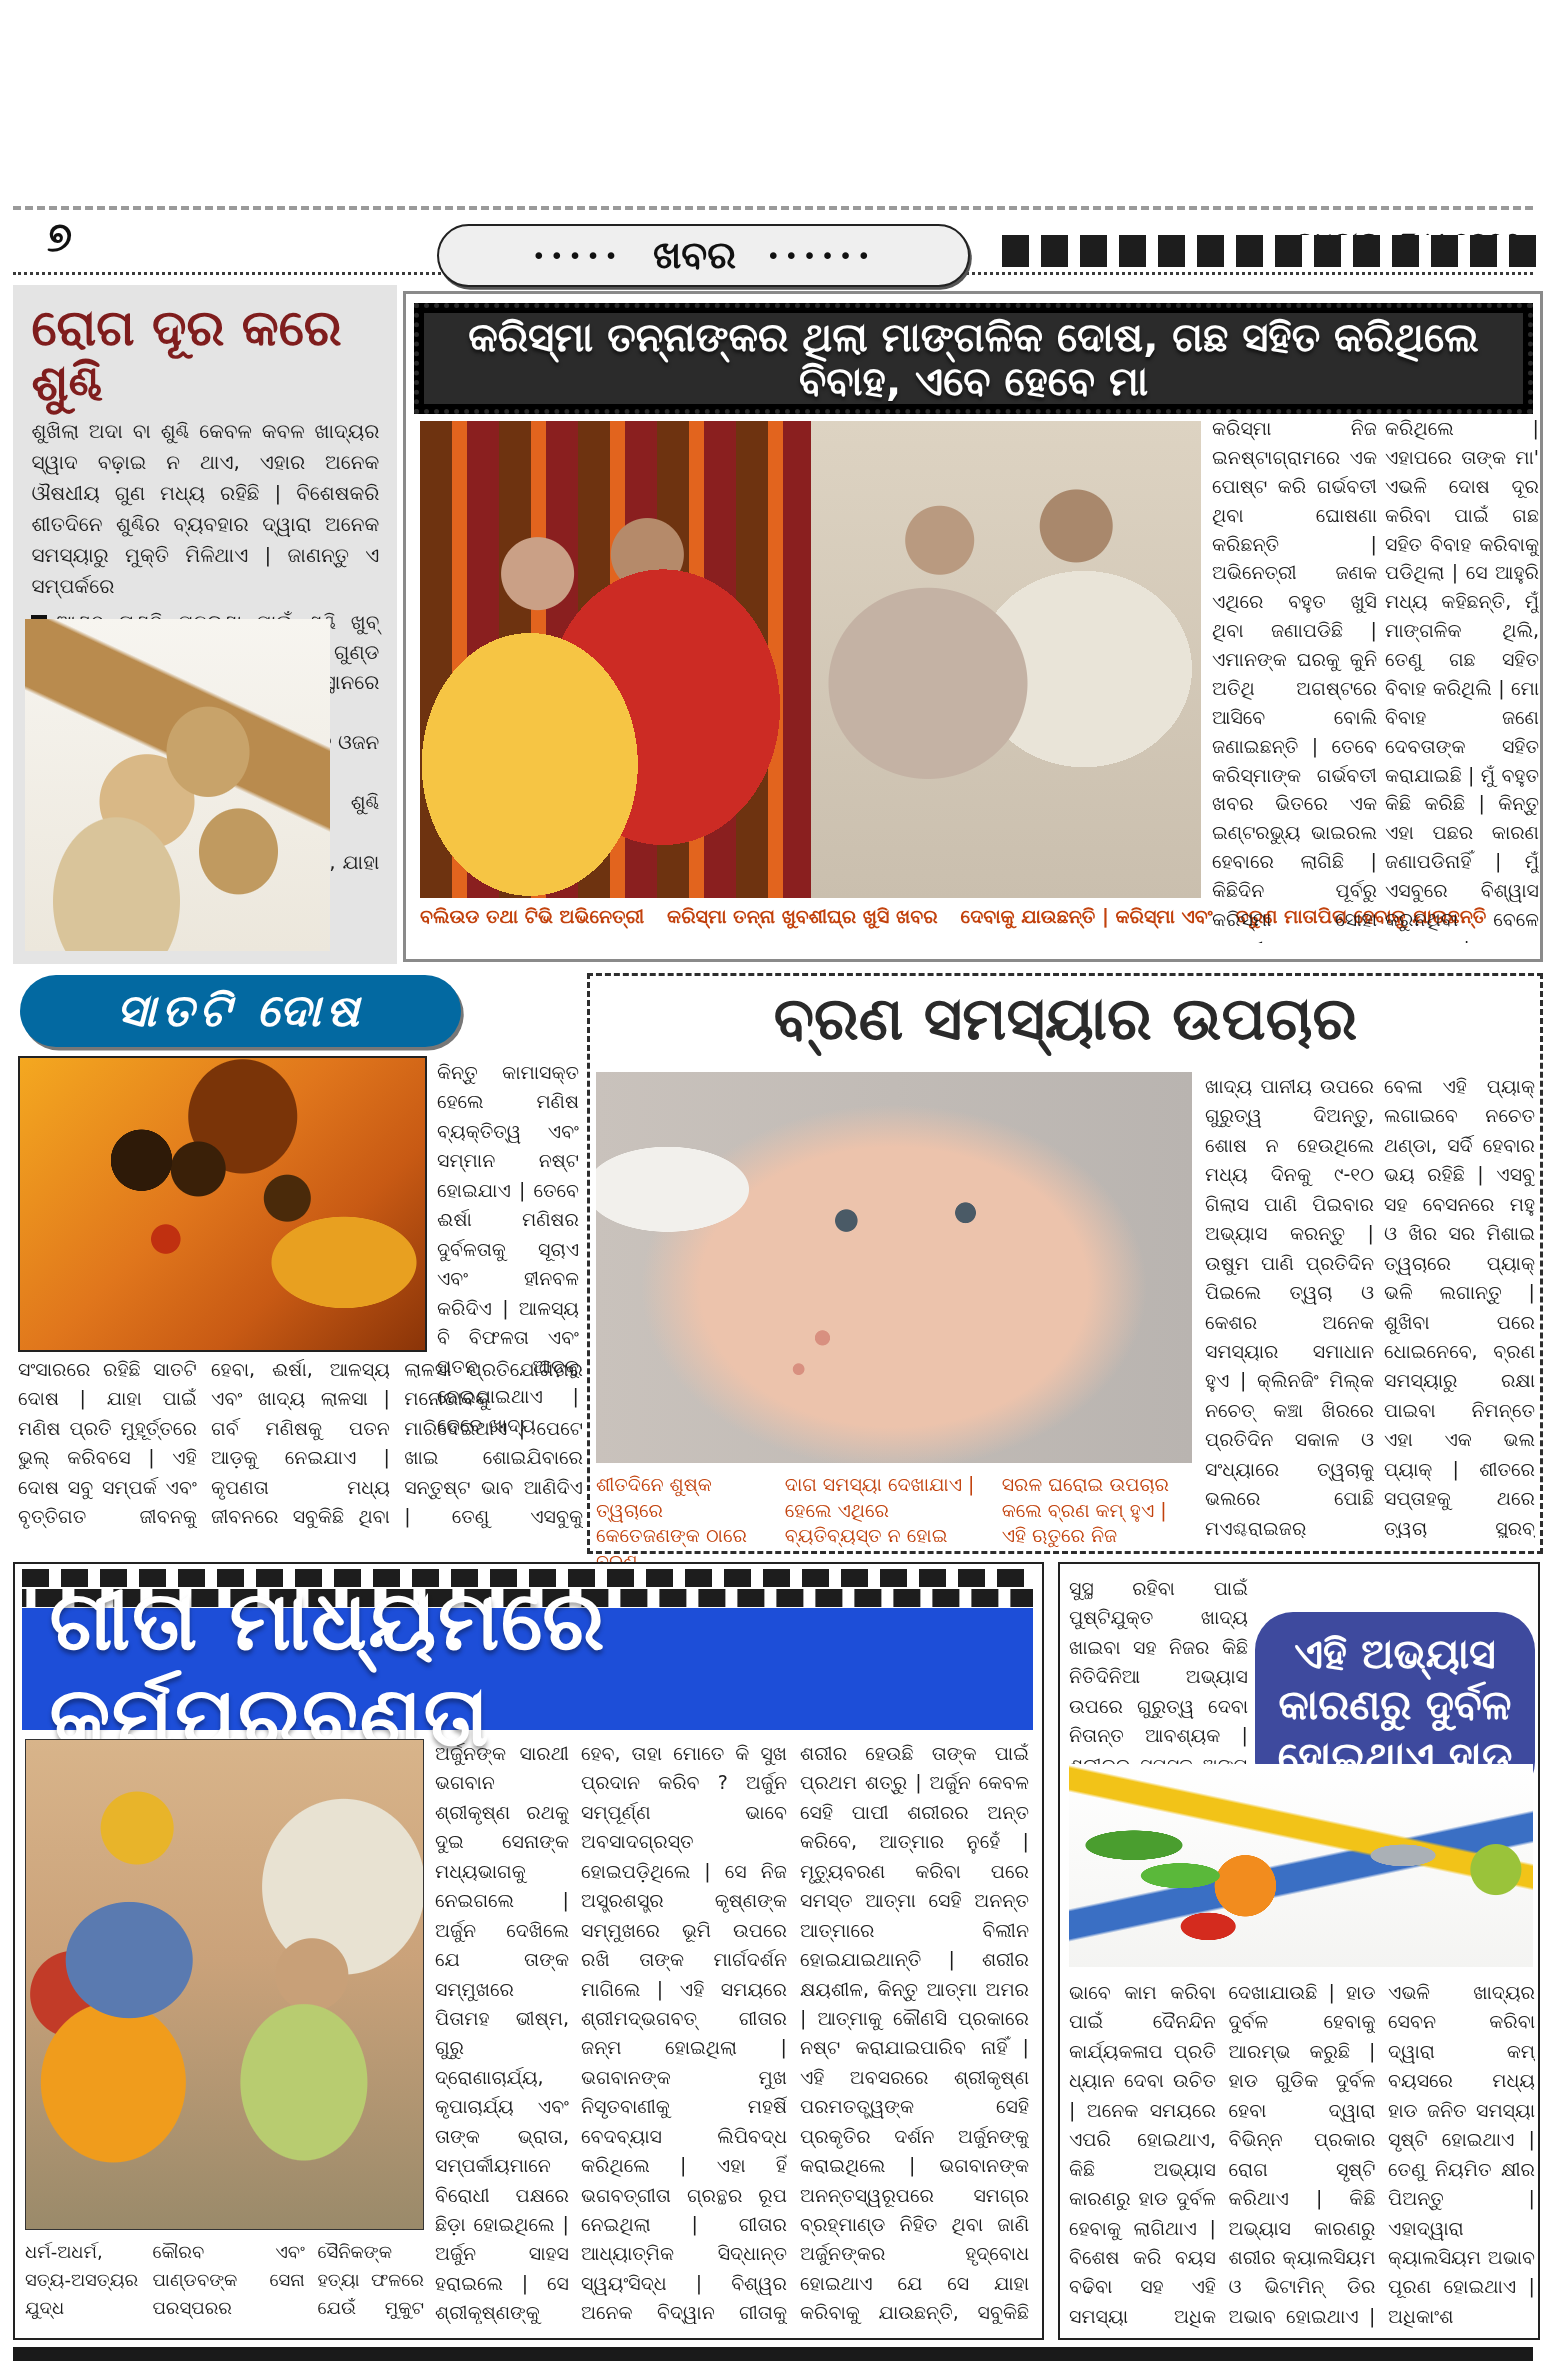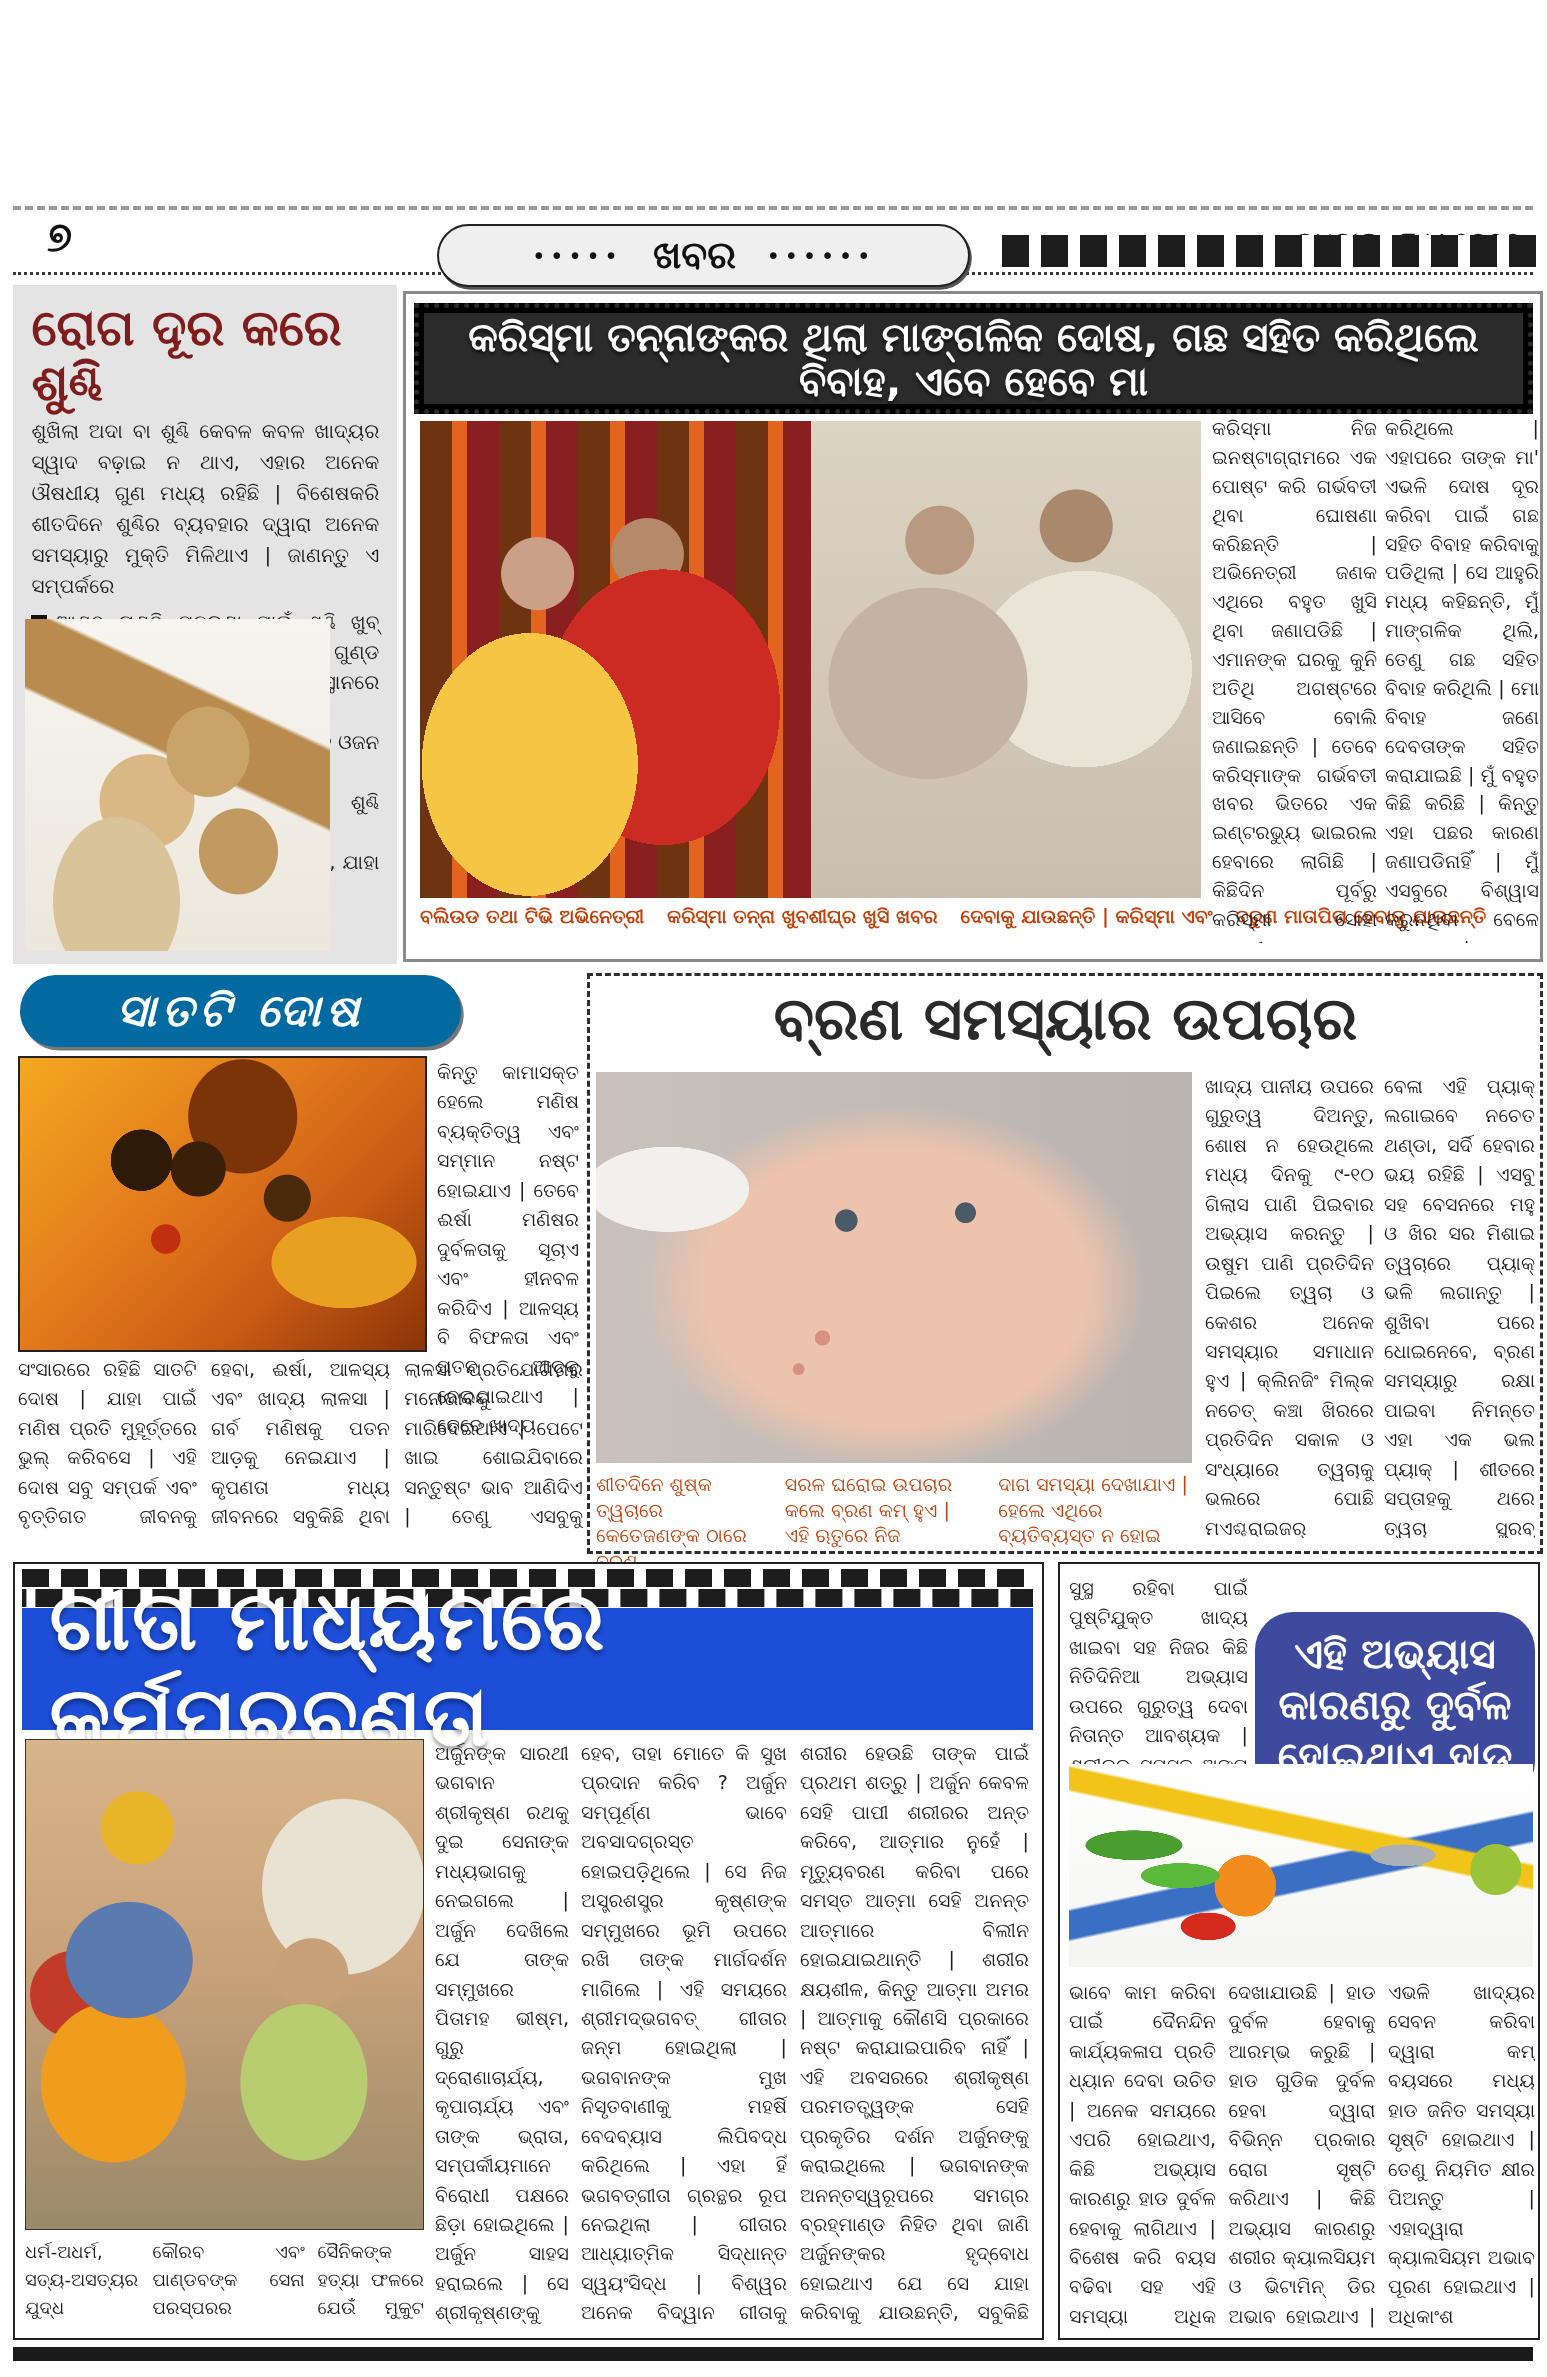--- a/index.html
+++ b/index.html
@@ -231,22 +231,22 @@
     <div class="body-text">ସଂସାରରେ ରହିଛି ସାତଟି ଦୋଷ | ଯାହା ପାଇଁ ମଣିଷ ପ୍ରତି ମୁହୂର୍ତ୍ତରେ ଭୁଲ୍ କରିବସେ | ଏହି ଦୋଷ ସବୁ ସମ୍ପର୍କ ଏବଂ ବୃତ୍ତିଗତ ଜୀବନକୁ ବିପନ୍ନ କରିଦେଇଥାନ୍ତି | ସେହି ଦୋଷଗୁଡ଼ିକ ହେଲା: ଗର୍ବ, କୃପଣତା, କ୍ରୋଧ, କାମାସକ୍ତ</div>
     <div class="body-text">ହେବା, ଈର୍ଷା, ଆଳସ୍ୟ ଏବଂ ଖାଦ୍ୟ ଲାଳସା | ଗର୍ବ ମଣିଷକୁ ପତନ ଆଡ଼କୁ ନେଇଯାଏ | କୃପଣତା ମଧ୍ୟ ଜୀବନରେ ସବୁକିଛି ଥିବା ସତ୍ତ୍ୱେ ଅସୁଖୀ କରିଦେଇଥାଏ | ସେହିପରି କ୍ରୋଧ ସମୟ ଏବଂ ସାମର୍ଥ୍ୟର ଅପଚୟ କରାଇଥାଏ |</div>
     <div class="body-text">ଲାଳସା ପ୍ରତିଯୋଗିତାର ମନୋଭାବକୁ ମାରିଦେଇଥାଏ | ପେଟେ ଖାଇ ଶୋଇଯିବାରେ ସନ୍ତୁଷ୍ଟ ଭାବ ଆଣିଦିଏ | ତେଣୁ ଏସବୁକୁ ଅନୁଶୀଳନ କରନ୍ତୁ ଓ ସକଳ କ୍ଷେତ୍ରରେ ସଫଳତା ପ୍ରାପ୍ତ ହୁଅନ୍ତୁ | ଏହି ସାତ ଦୋଷରୁ ନିଜକୁ ମୁକ୍ତ ରଖନ୍ତୁ |</div>
   </div>
 
   <div class="abs acne-box"></div>
   <div class="abs acne-headline">ବ୍ରଣ ସମସ୍ୟାର ଉପଚାର</div>
   <div class="abs acne-photo"></div>
   <div class="abs acne-captions">
     <span class="caption">ଶୀତଦିନେ ଶୁଷ୍କ ତ୍ୱଚାରେ କେତେଜଣଙ୍କ ଠାରେ ବ୍ରଣ,</span>
+    <span class="caption">ଦାଗ ସମସ୍ୟା ଦେଖାଯାଏ | ହେଲେ ଏଥିରେ ବ୍ୟତିବ୍ୟସ୍ତ ନ ହୋଇ</span>
     <span class="caption">ସରଳ ଘରୋଇ ଉପଚାର କଲେ ବ୍ରଣ କମ୍ ହୁଏ | ଏହି ଋତୁରେ ନିଜ</span>
-    <span class="caption">ଦାଗ ସମସ୍ୟା ଦେଖାଯାଏ | ହେଲେ ଏଥିରେ ବ୍ୟତିବ୍ୟସ୍ତ ନ ହୋଇ</span>
   </div>
   <div class="abs acne-col acne-col1">
     <div class="body-text" style="height:100%">ଖାଦ୍ୟ ପାନୀୟ ଉପରେ ଗୁରୁତ୍ୱ ଦିଅନ୍ତୁ, ଶୋଷ ନ ହେଉଥିଲେ ମଧ୍ୟ ଦିନକୁ ୯-୧୦ ଗିଲାସ ପାଣି ପିଇବାର ଅଭ୍ୟାସ କରନ୍ତୁ | ଉଷୁମ ପାଣି ପ୍ରତିଦିନ ପିଇଲେ ତ୍ୱଚା ଓ କେଶର ଅନେକ ସମସ୍ୟାର ସମାଧାନ ହୁଏ | କ୍ଲିନଜିଂ ମିଲ୍କ ନଚେତ୍ କଞ୍ଚା ଖିରରେ ପ୍ରତିଦିନ ସକାଳ ଓ ସଂଧ୍ୟାରେ ତ୍ୱଚାକୁ ଭଲରେ ପୋଛି ମଏଶ୍ଚରାଇଜର୍ ଲଗାଇନେବେ | ତ୍ୱଚା ଶୁଷ୍କ ହେଲେ ବ୍ରଣ ଏଇ ଦିନେ ବଢ଼ିବାର ସମସ୍ୟା ଉପୁଜେ | ଘି-କୁଆଁରୀ ରସରେ ମହୁ ଅଛ ମିଶାଇ ତ୍ୱଚାରେ ଲଗାଇ କିଛି ସମୟ ପରେ ଧୋଇନେବେ | ସକାଳ</div>
   </div>
   <div class="abs acne-col acne-col2">
     <div class="body-text" style="height:100%">ବେଳା ଏହି ପ୍ୟାକ୍ ଲଗାଇବେ ନଚେତ ଥଣ୍ଡା, ସର୍ଦି ହେବାର ଭୟ ରହିଛି | ଏସବୁ ସହ ବେସନରେ ମହୁ ଓ ଖିର ସର ମିଶାଇ ତ୍ୱଚାରେ ପ୍ୟାକ୍ ଭଳି ଲଗାନ୍ତୁ | ଶୁଖିବା ପରେ ଧୋଇନେବେ, ବ୍ରଣ ସମସ୍ୟାରୁ ରକ୍ଷା ପାଇବା ନିମନ୍ତେ ଏହା ଏକ ଭଲ ପ୍ୟାକ୍ | ଶୀତରେ ସପ୍ତାହକୁ ଥରେ ତ୍ୱଚା ସ୍କ୍ରବ୍ କରନ୍ତୁ, ଅଧିକ ଥର ସ୍କ୍ରବ୍ କଲେ ବ୍ରଣ ସମସ୍ୟା ବଢ଼ିପାରେ ବୋଲି ବିଉଟିସିଆନ୍‌ଙ୍କ ମତ | ବାହାରୁ ଆସିବା ପରେ ତ୍ୱଚାକୁ ଭଲରେ ଧୋଇ ମଏଶ୍ଚରାଇଜର୍, ଟୋନର୍ ଲଗାଇବାକୁ ଯେପରି ନ ଭୁଲିବେ | ଏହି ଋତୁରେ ତ୍ୱଚାକୁ ଏଭଳି ଉପାୟରେ ପୋଷଣ ଦେବା ଜରୁରୀ |</div>
   </div>
 
   <div class="abs gita-box"></div>
   <div class="abs checker"></div>

